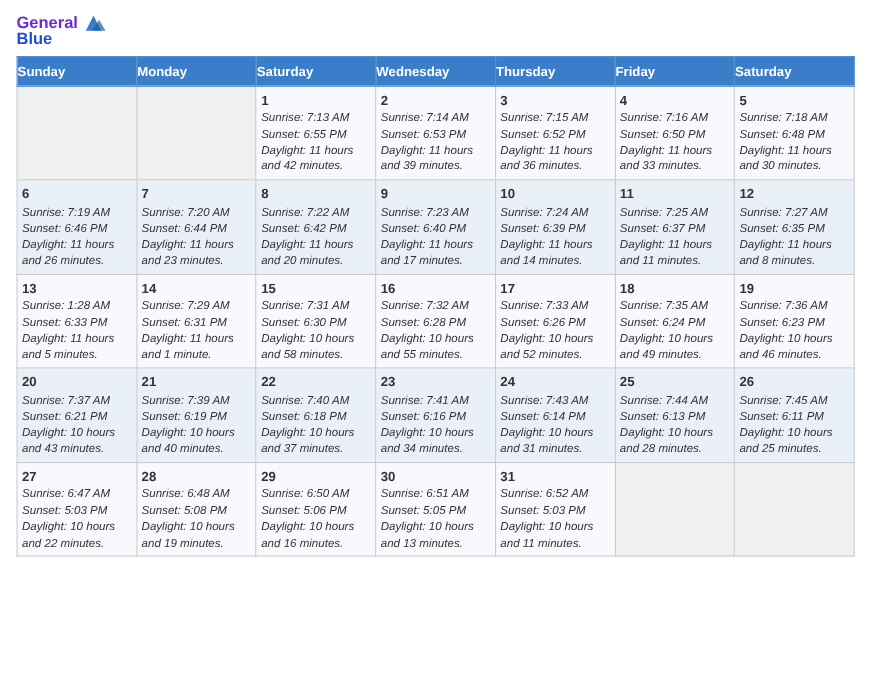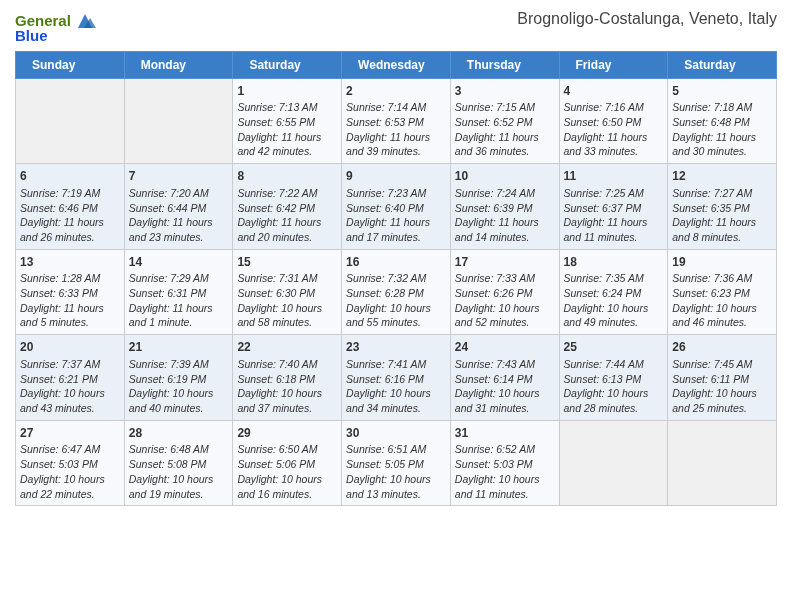--- a/index.html
+++ b/index.html
@@ -21,21 +21,21 @@
       align-items: center;
       gap: 0;
     }
     .logo-text {
       font-size: 15px;
       font-weight: bold;
       color: #333;
       line-height: 1.1;
     }
     .logo-text span {
-      color: #4d7c0f;
+      color: #6d28d9;
     }
     .logo-icon {
       width: 22px;
       height: 22px;
       margin-left: 3px;
       margin-right: 2px;
     }
     .title-area {
       text-align: right;
     }
@@ -50,21 +50,21 @@
       color: #444;
     }
     table {
       width: 100%;
       border-collapse: collapse;
       font-size: 11px;
     }
     thead tr th {
       background-color: #3a7dc9;
       color: #fff;
-      padding: 6px 16px;
+      padding: 6px 0;
       text-align: left;
       font-size: 12px;
       font-weight: bold;
       border: 1px solid #5590d4;
     }
     tbody tr td {
       border: 1px solid #ccc;
       vertical-align: top;
       padding: 4px 4px;
       width: 14.28%;
@@ -107,21 +107,20 @@
         </span>
         <svg class="logo-icon" viewBox="0 0 22 22" fill="none" xmlns="http://www.w3.org/2000/svg">
           <polygon points="4,18 11,4 18,18" fill="#3a7dc9"></polygon>
           <polygon points="10,18 16,8 22,18" fill="#1a5fa0" opacity="0.7"></polygon>
         </svg>
       </div>
       <span class="logo-text" style="color:#1d4ed8;font-size:15px;font-weight:bold;margin-top:-4px;">Blue</span>
     </div>
   </div>
   <div class="title-area">
-    <div class="location-title">Brognoligo-Costalunga, Veneto, Italy</div>
   </div>
 </div>
 
 <table>
   <thead>
     <tr>
     <th>Sunday</th>
         <th>Monday</th>
         <th>Saturday</th>
         <th>Wednesday</th>

